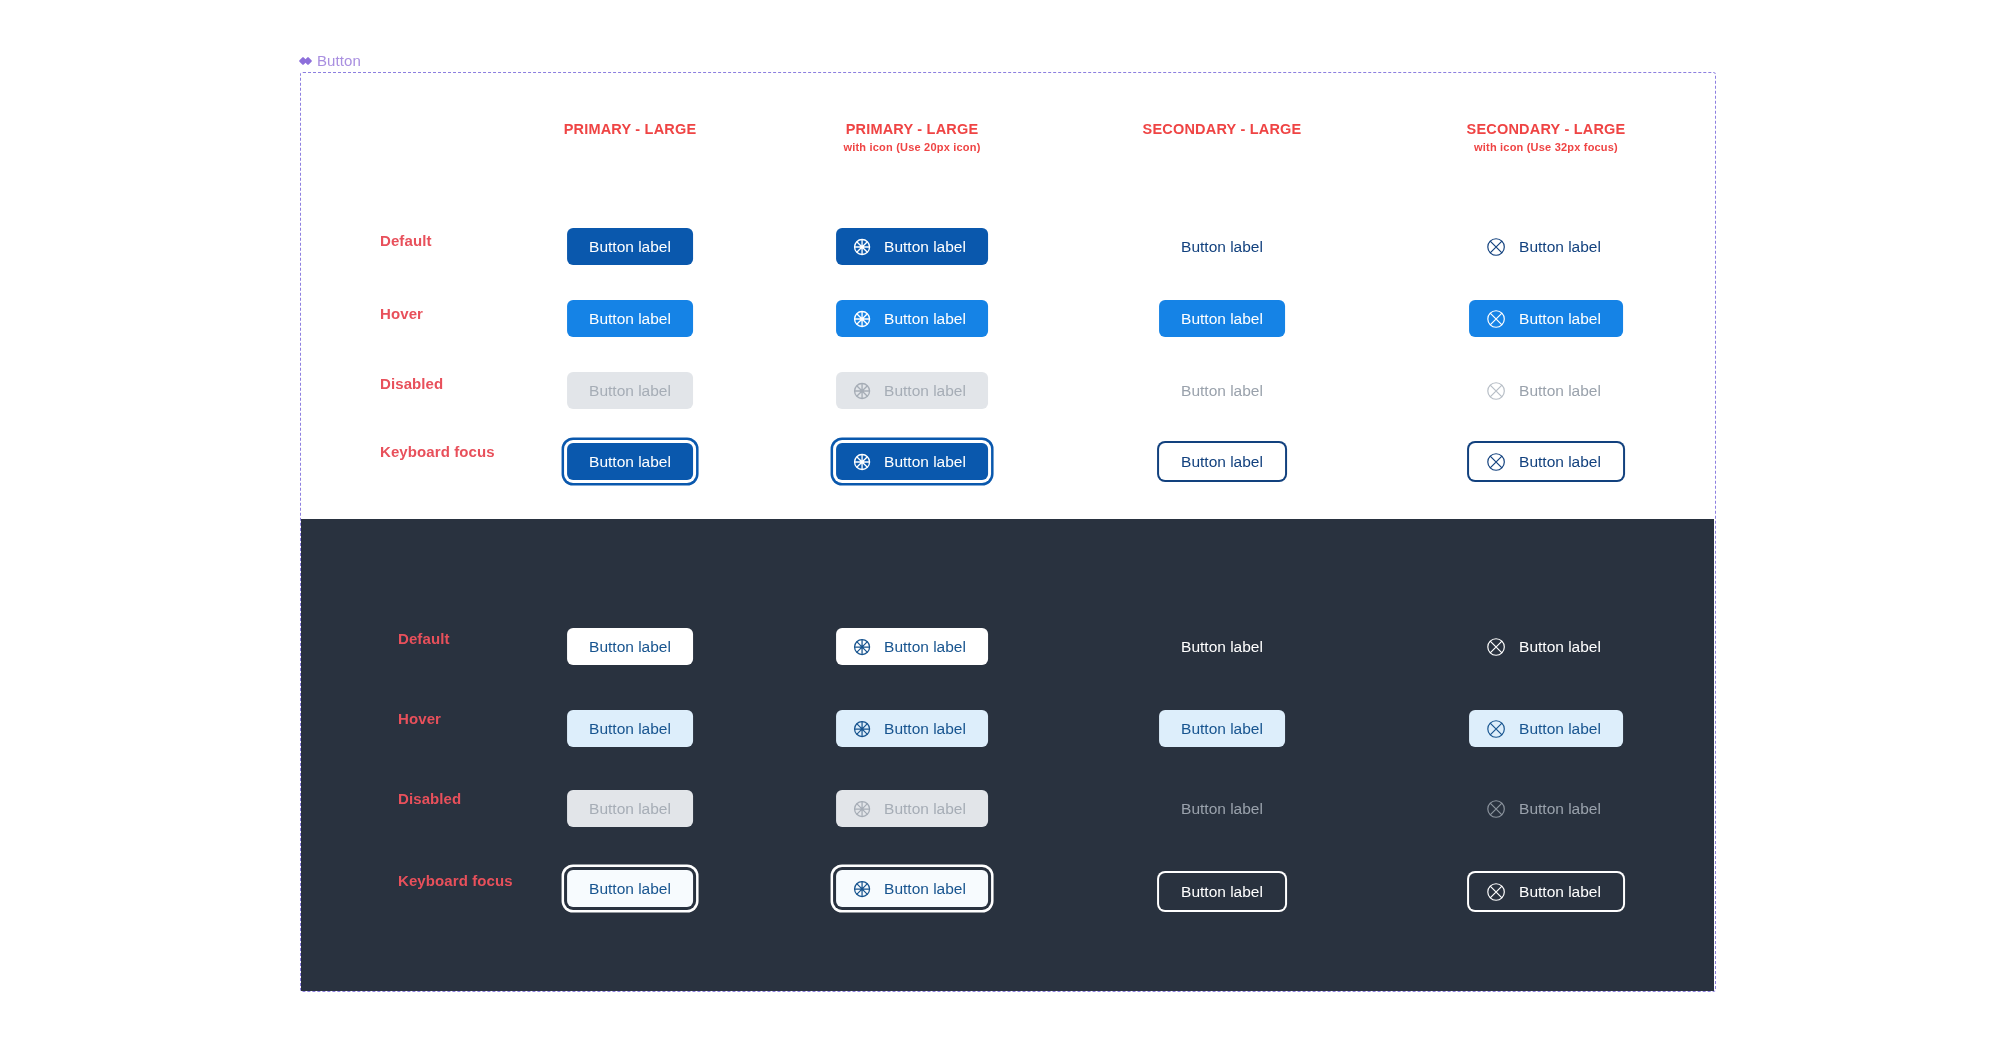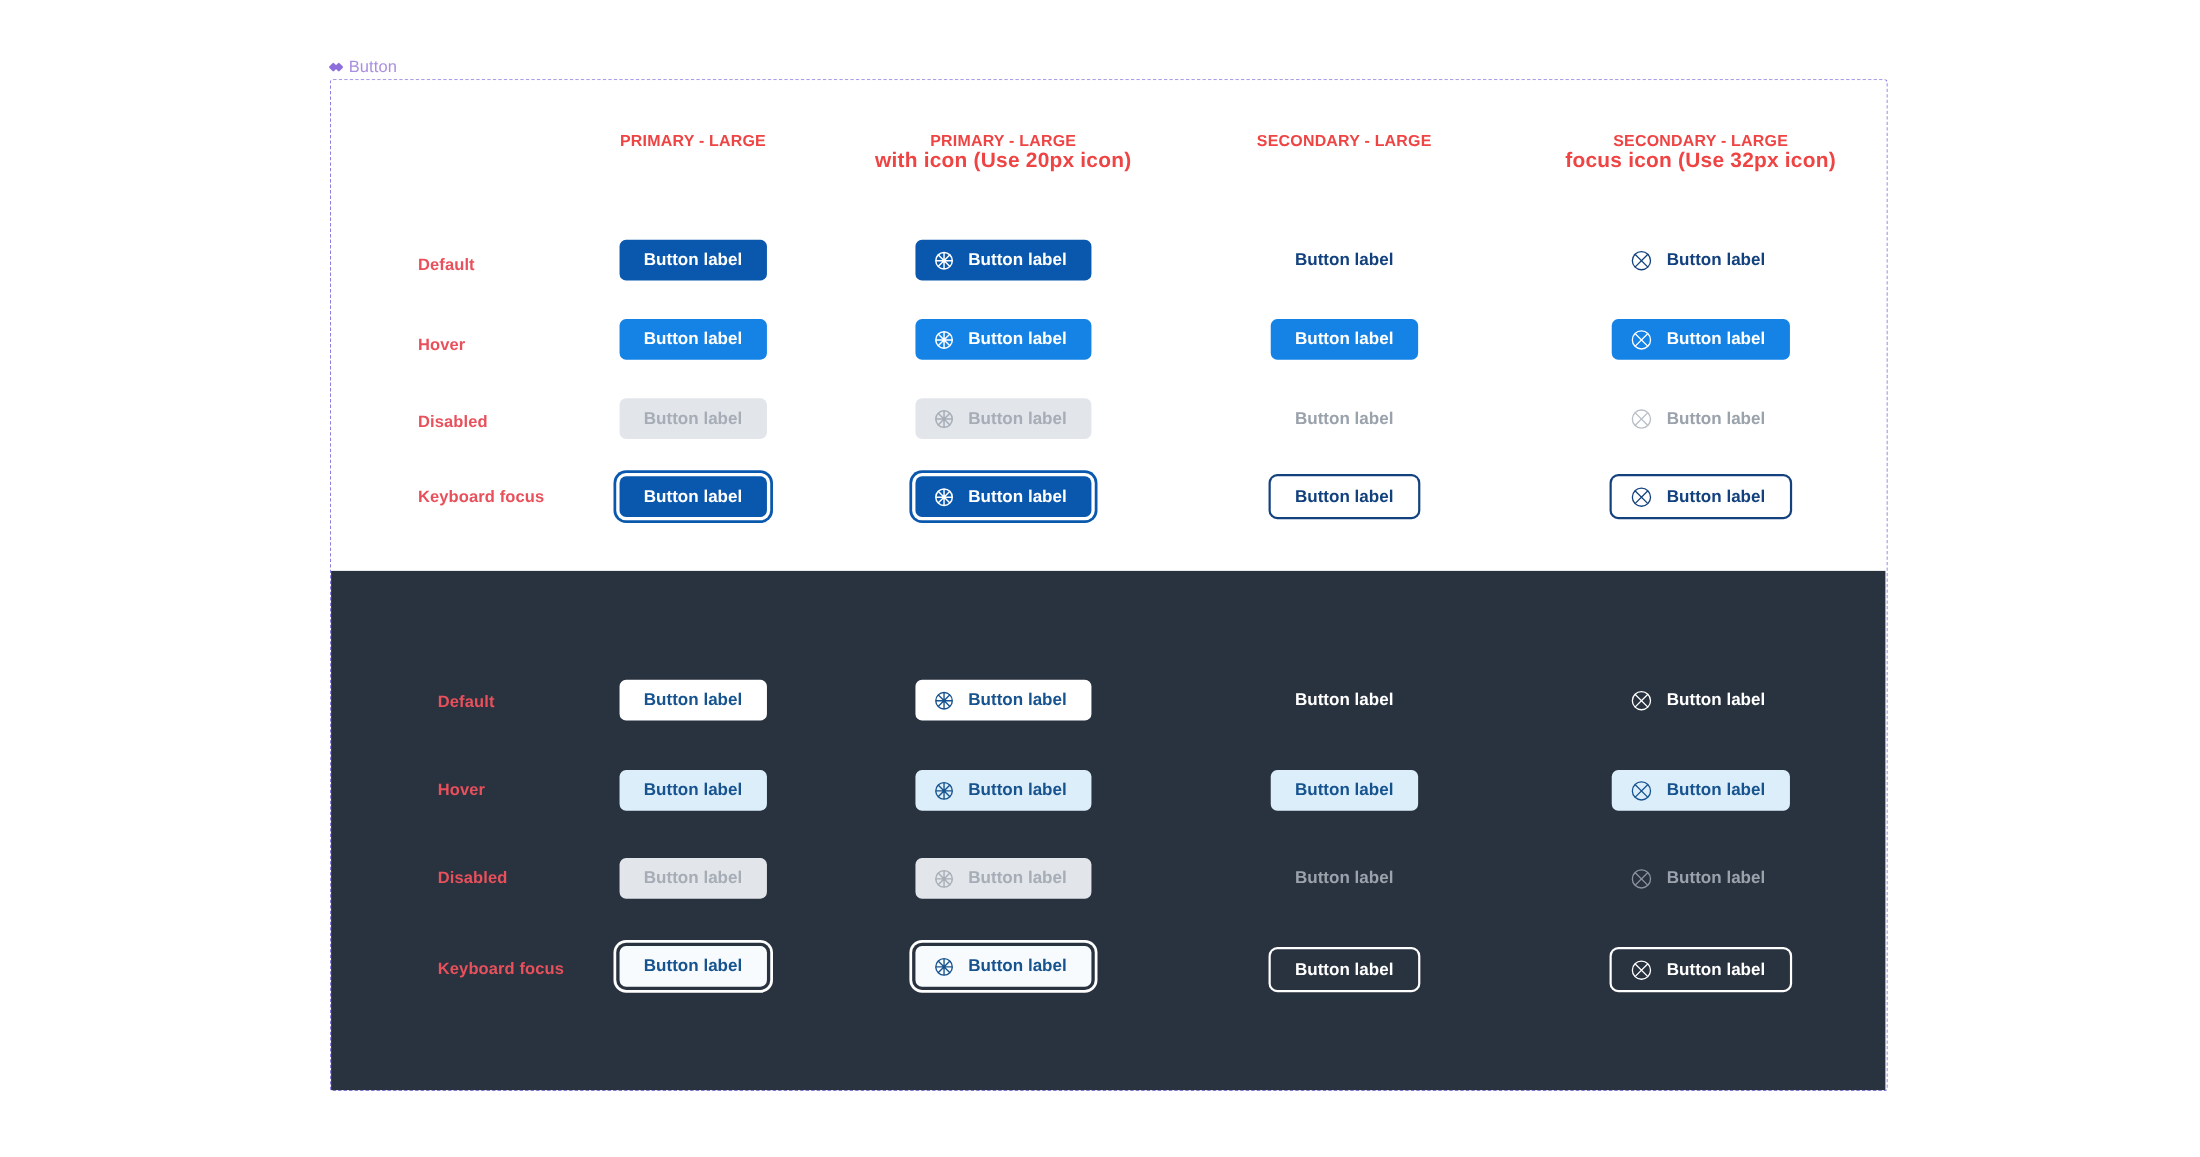--- a/index.html
+++ b/index.html
@@ -85,21 +85,21 @@
     position: absolute;
     text-align: center;
     font-size: 14.5px;
     font-weight: bold;
     color: #ef4444;
     line-height: 18px;
     letter-spacing: .2px;
     white-space: nowrap;
     transform: translateX(-50%);
   }
-  .col-head .sub { font-size: 19px; display: block; }
+  .col-head .sub { font-size: 11px; display: block; }
 
   .row-label {
     position: absolute;
     font-size: 15px;
     font-weight: bold;
     color: #e8505b;
     white-space: nowrap;
     letter-spacing: .1px;
   }
 
@@ -112,29 +112,30 @@
   }
 
   
   .btn {
     display: inline-flex;
     align-items: center;
     justify-content: center;
     gap: 12px;
     font-family: "Liberation Sans", sans-serif;
     font-size: 15.5px;
-    font-weight: bold;
+    font-weight: normal;
     line-height: 1;
     border: none;
     border-radius: 6px;
     padding: 0 22px;
     height: 37px;
     white-space: nowrap;
     cursor: pointer;
     background: transparent;
+    margin-top: 10px;
   }
   .btn.has-icon { padding-left: 16px; padding-right: 22px; }
 
   
   .ico {
     flex: 0 0 auto;
     display: inline-block;
     position: relative;
   }
   .ico svg { display: block; }
@@ -190,21 +191,21 @@
   </div>
   <div class="col-head" style="left:912px; top:120px;">
     <span>PRIMARY - LARGE</span>
     <span class="sub">with icon (Use 20px icon)</span>
   </div>
   <div class="col-head" style="left:1222px; top:120px;">
     <span>SECONDARY - LARGE</span>
   </div>
   <div class="col-head" style="left:1546px; top:120px;">
     <span>SECONDARY - LARGE</span>
-    <span class="sub">focus icon (Use 32px icon)</span>
+    <span class="sub">with icon (Use 32px focus)</span>
   </div>
 
   <div class="row-label" style="left:380px; top:232px;">Default</div>
   <div class="row-label" style="left:380px; top:305px;">Hover</div>
   <div class="row-label" style="left:380px; top:375px;">Disabled</div>
   <div class="row-label" style="left:380px; top:443px;">Keyboard focus</div>
 
   <div class="cell" style="left:630px; top:218px;">
     <button class="btn v-primary-default">
       <span>Button label</span>

